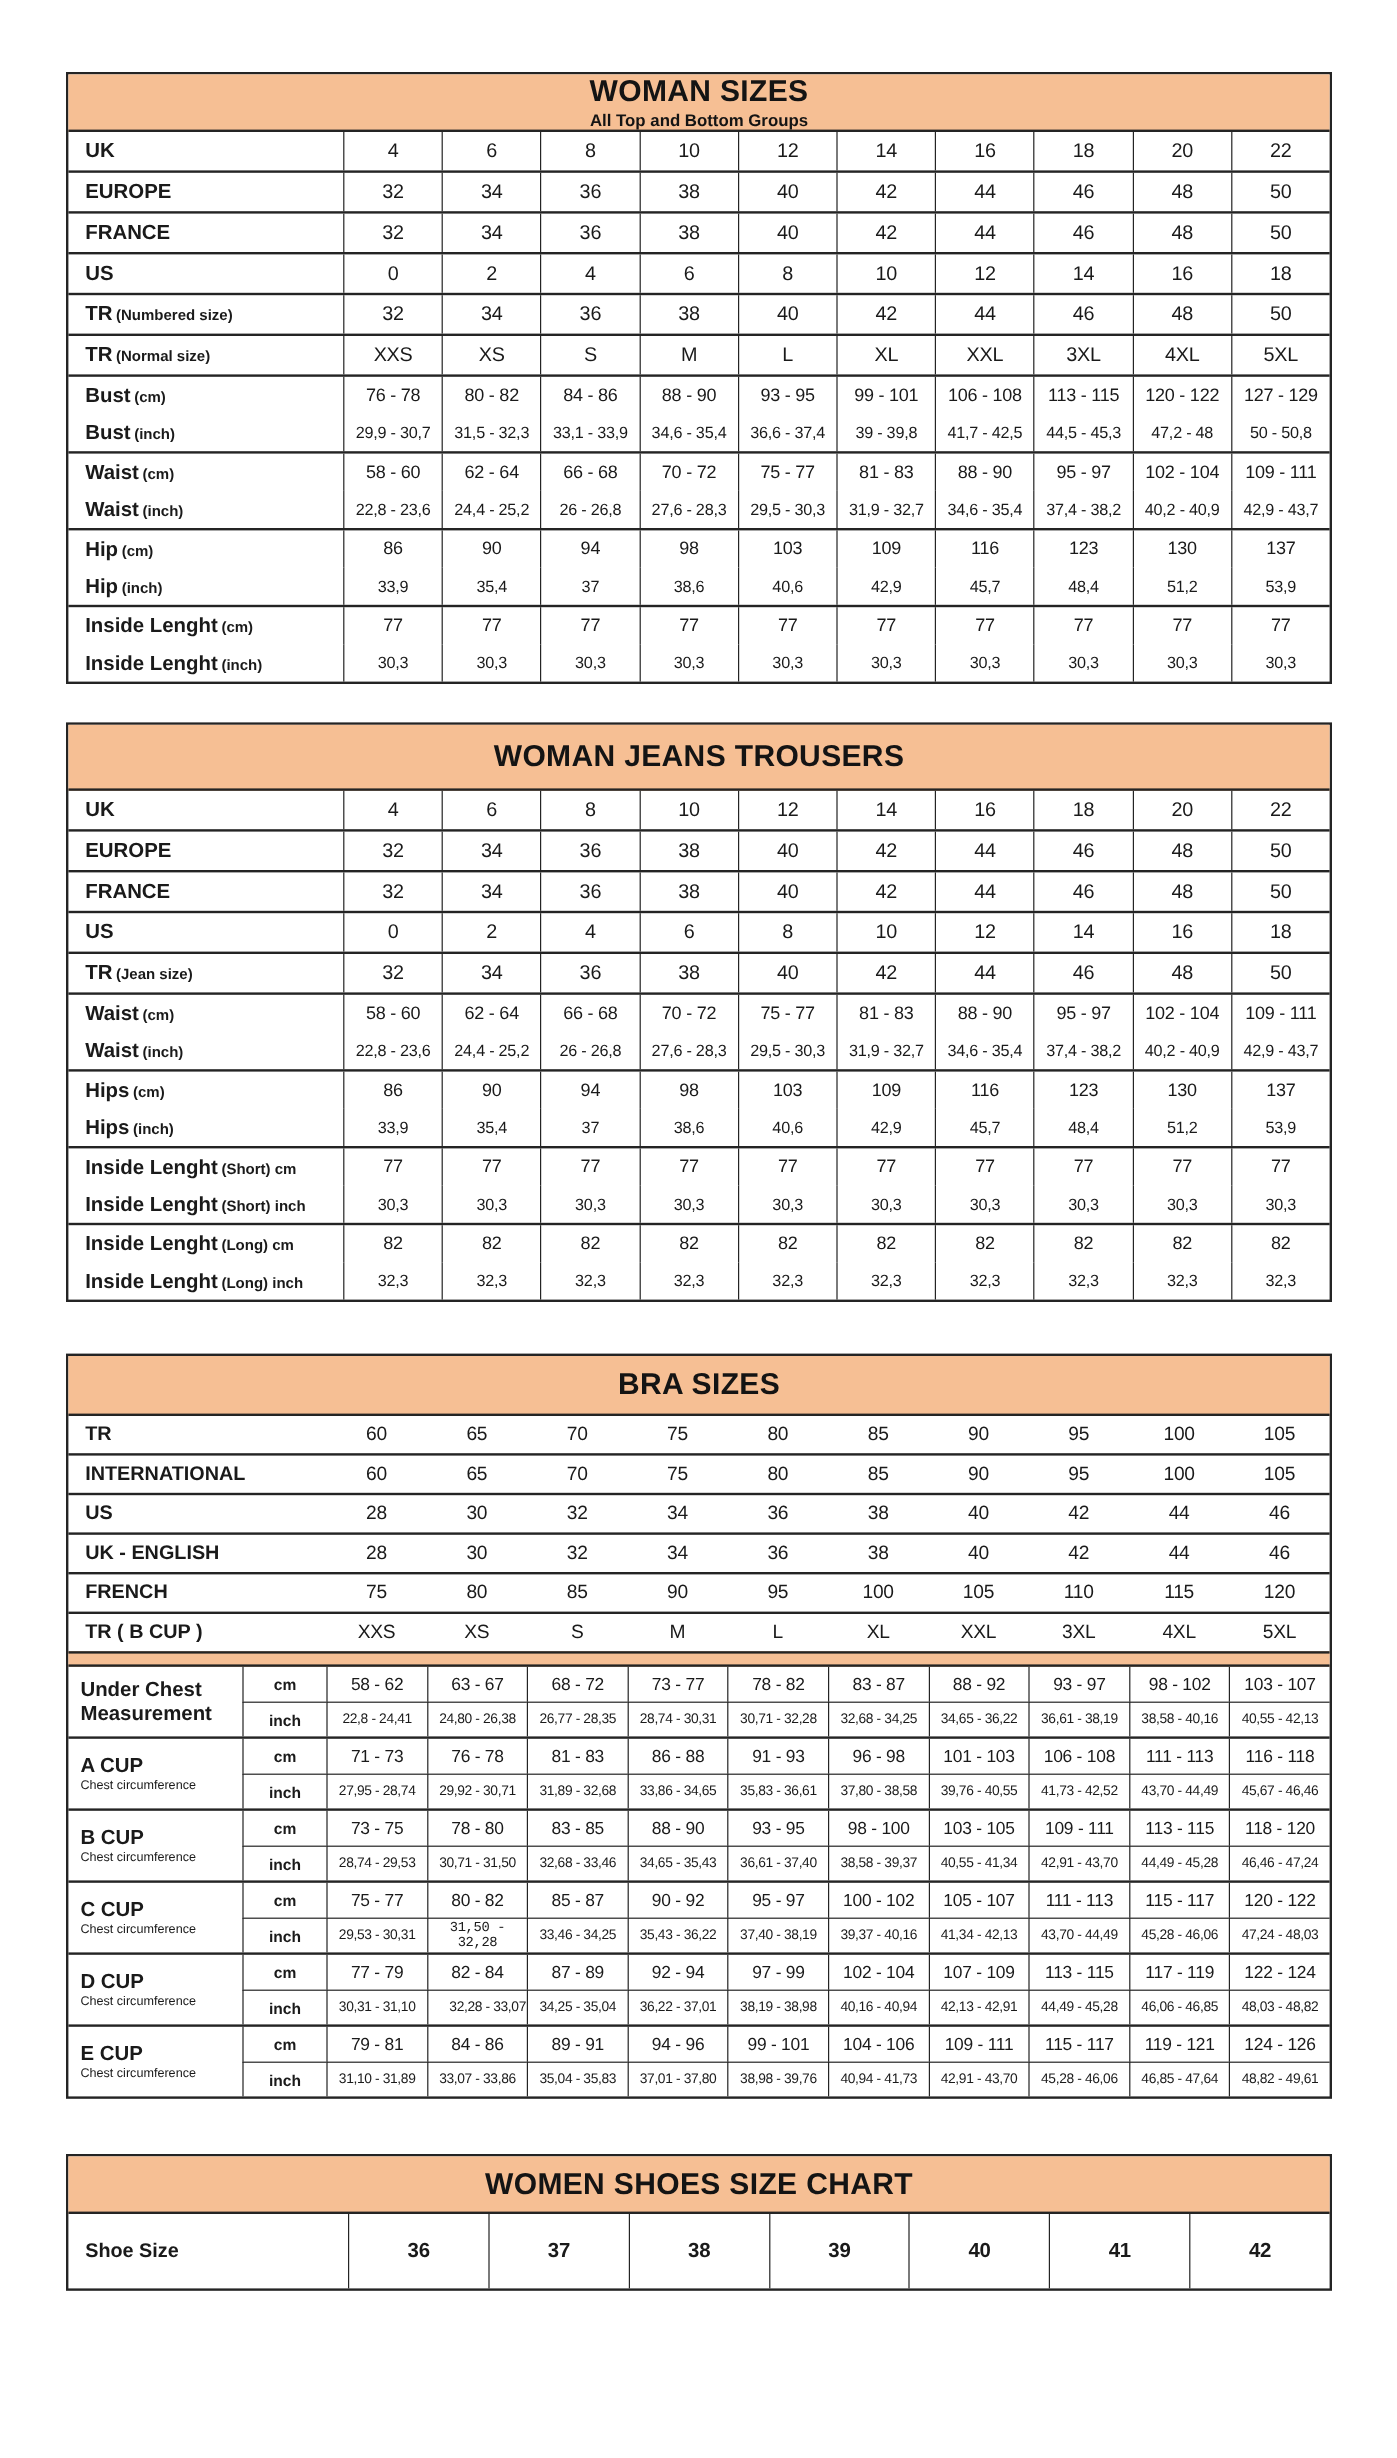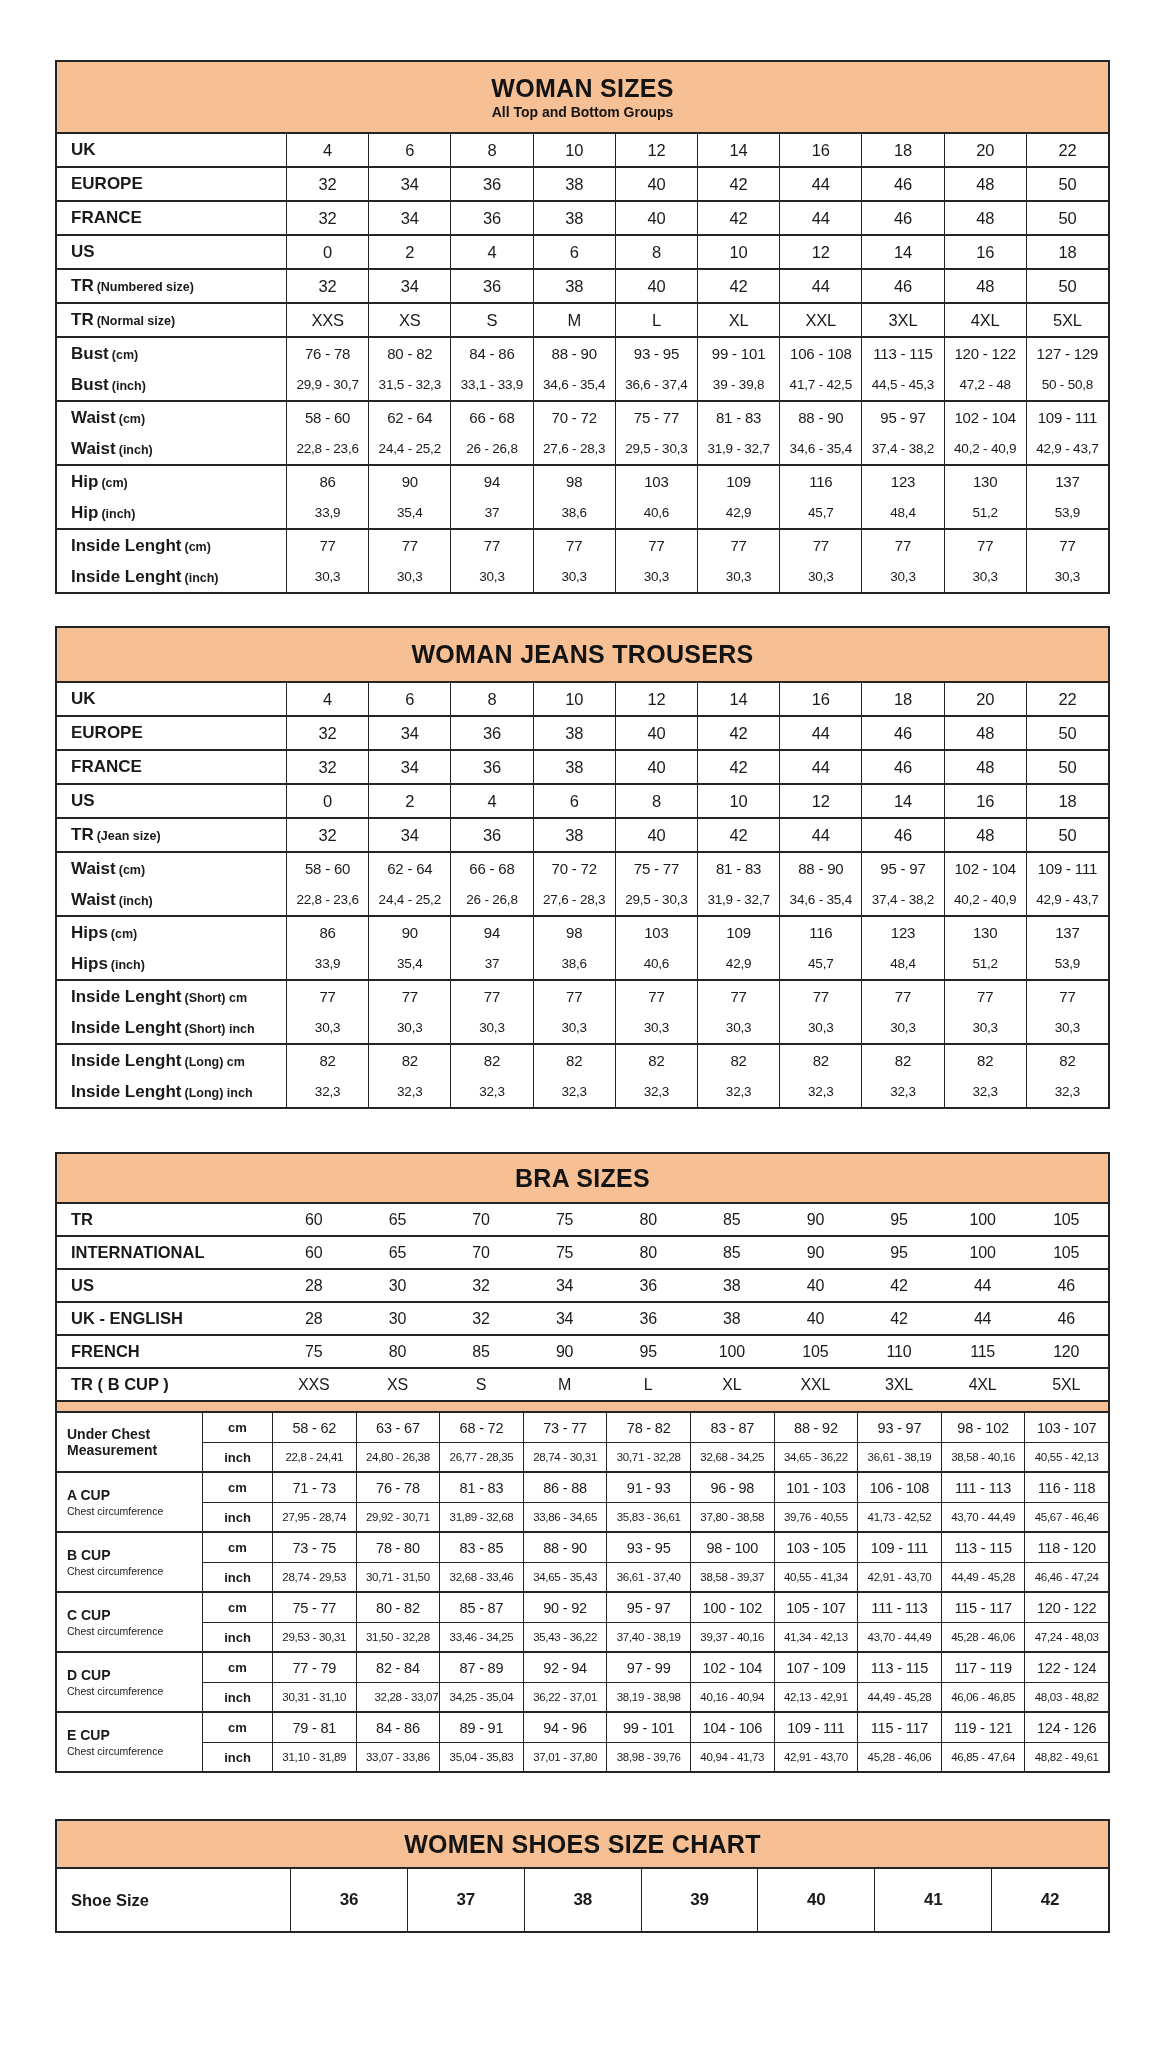--- a/index.html
+++ b/index.html
@@ -23,21 +23,21 @@
   }
   .tbl + .tbl{margin-top:32px;}
   .tbl.t3{margin-top:43px;}
   .tbl.t4{margin-top:46px;}
   .titlebar{
     background:var(--accent);
     border-bottom:2.5px solid var(--border);
     display:flex;flex-direction:column;align-items:center;justify-content:center;
     text-align:center;
   }
-  .t1 .titlebar{height:72px;}
+  .t1 .titlebar{height:48px;}
   .t2 .titlebar{height:55px;}
   .t3 .titlebar{height:50px;}
   .t4 .titlebar{height:48px;}
   .ttl{font-size:25px;font-weight:700;letter-spacing:.3px;color:#141414;}
   .subttl{font-size:14px;font-weight:700;margin-top:1px;color:#141414;}
   .grp + .grp{border-top:2px solid var(--border);}
   .grp.pair{border-top:2.6px solid var(--border);}
   .row{
     display:grid;
     align-items:center;
@@ -73,21 +73,21 @@
     display:grid;
     grid-template-columns:145px 70px repeat(10,1fr);
     grid-template-rows:29px 29px;
   }
   .cup-group + .cup-group{border-top:2.4px solid var(--border);}
   .cup-label{
     grid-column:1;grid-row:1 / 3;
     display:flex;flex-direction:column;justify-content:center;
     padding-left:10px;line-height:1.15;
   }
-  .cup-label .cl-main{font-weight:700;font-size:14px;}
+  .cup-label .cl-main{font-weight:700;font-size:17px;}
   .cup-label .cl-sub{font-weight:400;font-size:10.5px;margin-top:1px;}
   .ucell{
     border-left:1.8px solid var(--border);
     display:flex;align-items:center;justify-content:center;
     font-weight:700;font-size:13px;
   }
   .cup-group .cell{font-size:14.5px;}
   .cup-group .r2{border-top:1.6px solid var(--border);}
   .cup-group .cell.r2{font-size:11.5px;letter-spacing:-0.3px;}
   
@@ -691,21 +691,21 @@
         <div class="cell" style="grid-area: 1 / 5;">85 - 87</div>
         <div class="cell" style="grid-area: 1 / 6;">90 - 92</div>
         <div class="cell" style="grid-area: 1 / 7;">95 - 97</div>
         <div class="cell" style="grid-area: 1 / 8;">100 - 102</div>
         <div class="cell" style="grid-area: 1 / 9;">105 - 107</div>
         <div class="cell" style="grid-area: 1 / 10;">111 - 113</div>
         <div class="cell" style="grid-area: 1 / 11;">115 - 117</div>
         <div class="cell" style="grid-area: 1 / 12;">120 - 122</div>
         <div class="ucell r2" style="grid-area: 2 / 2;">inch</div>
         <div class="cell r2" style="grid-area: 2 / 3;">29,53 - 30,31</div>
-        <div class="cell r2" style="grid-area: 2 / 4;">31,50 - 32,28</div>
+        <div class="cell r2" style="grid-area: 2 / 4; font-family: Liberation Mono, monospace;">31,50 - 32,28</div>
         <div class="cell r2" style="grid-area: 2 / 5;">33,46 - 34,25</div>
         <div class="cell r2" style="grid-area: 2 / 6;">35,43 - 36,22</div>
         <div class="cell r2" style="grid-area: 2 / 7;">37,40 - 38,19</div>
         <div class="cell r2" style="grid-area: 2 / 8;">39,37 - 40,16</div>
         <div class="cell r2" style="grid-area: 2 / 9;">41,34 - 42,13</div>
         <div class="cell r2" style="grid-area: 2 / 10;">43,70 - 44,49</div>
         <div class="cell r2" style="grid-area: 2 / 11;">45,28 - 46,06</div>
         <div class="cell r2" style="grid-area: 2 / 12;">47,24 - 48,03</div>
       </div>
       <div class="cup-group">

